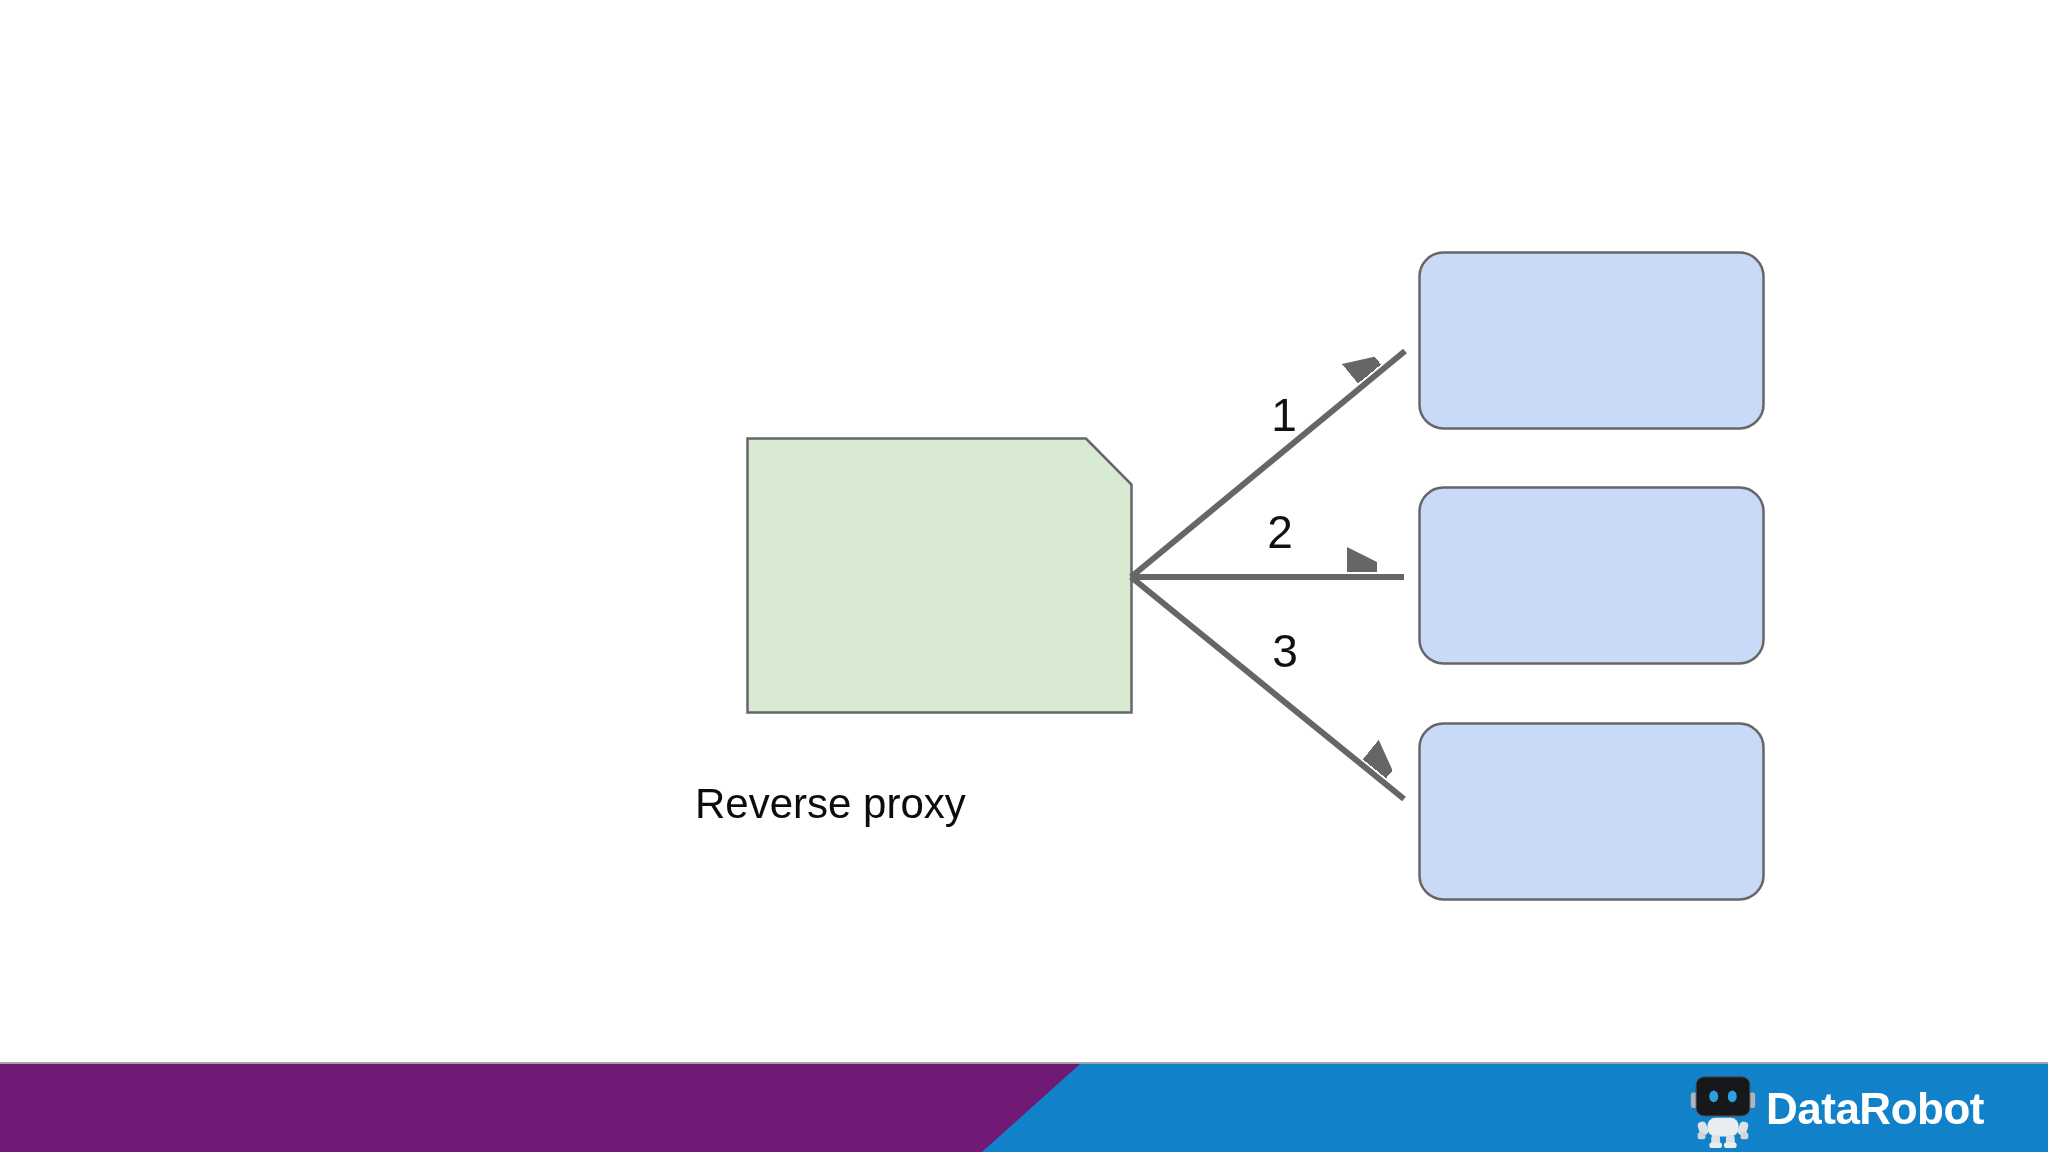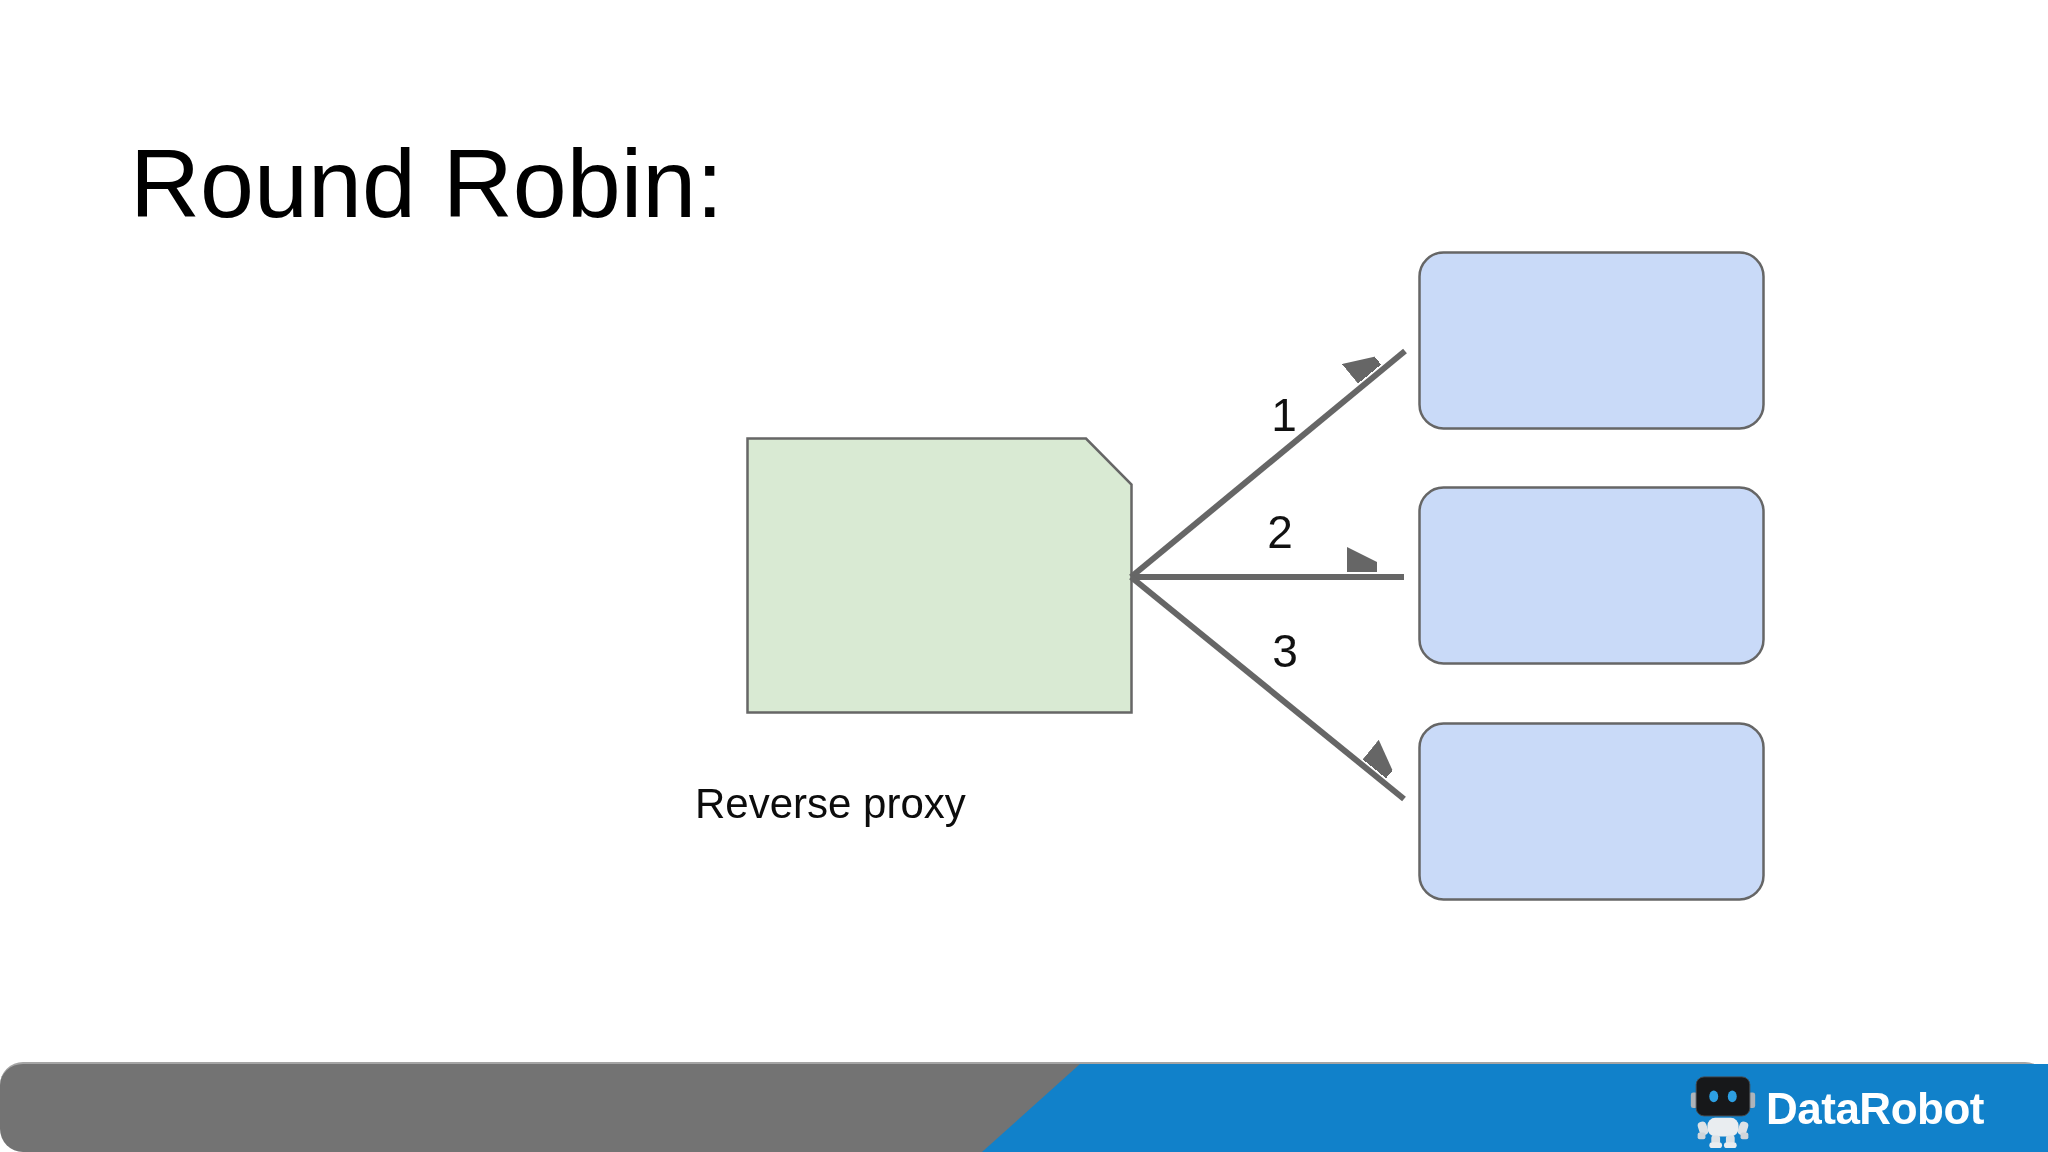--- a/index.html
+++ b/index.html
@@ -54,24 +54,23 @@
     text-align: left;
     font-size: 42px;
     color: #0c0c0c;
   }
   .footer {
     position: absolute;
     left: 0;
     top: 1062px;
     width: 2048px;
     height: 90px;
-    background: #737373;
+    background: #701a75;
     border-top: 2px solid #a5a5a5;
     box-sizing: border-box;
-    border-radius: 23px;
   }
   .footer-dark {
     position: absolute;
     left: 900px;
     top: 0;
     width: 1148px;
     height: 88px;
     background: #1181ca;
     clip-path: polygon(180px 0, 100% 0, 100% 100%, 82px 100%);
   }
@@ -96,21 +95,20 @@
     letter-spacing: -0.5px;
     white-space: nowrap;
     padding-bottom: 6px;
   }
 </style>
 </head>
 <body>
 
 <div class="slide">
 
-  <div class="slide-title">Round Robin:</div>
 
   <svg class="diagram-svg" viewBox="0 0 2048 1152">
     <defs>
       <marker id="arrowhead" markerWidth="5" markerHeight="4.2" refX="9.5" refY="5" orient="auto" markerUnits="strokeWidth">
         <path d="M0,0 L10,5 L0,10 Z" fill="#666666"></path>
       </marker>
     </defs>
 
     <path d="M747.5 438.5 L1086 438.5 L1131.5 484.5 L1131.5 712.5 L747.5 712.5 Z" stroke="#666666" stroke-width="2.5" fill="#d9ead3"></path>
 

